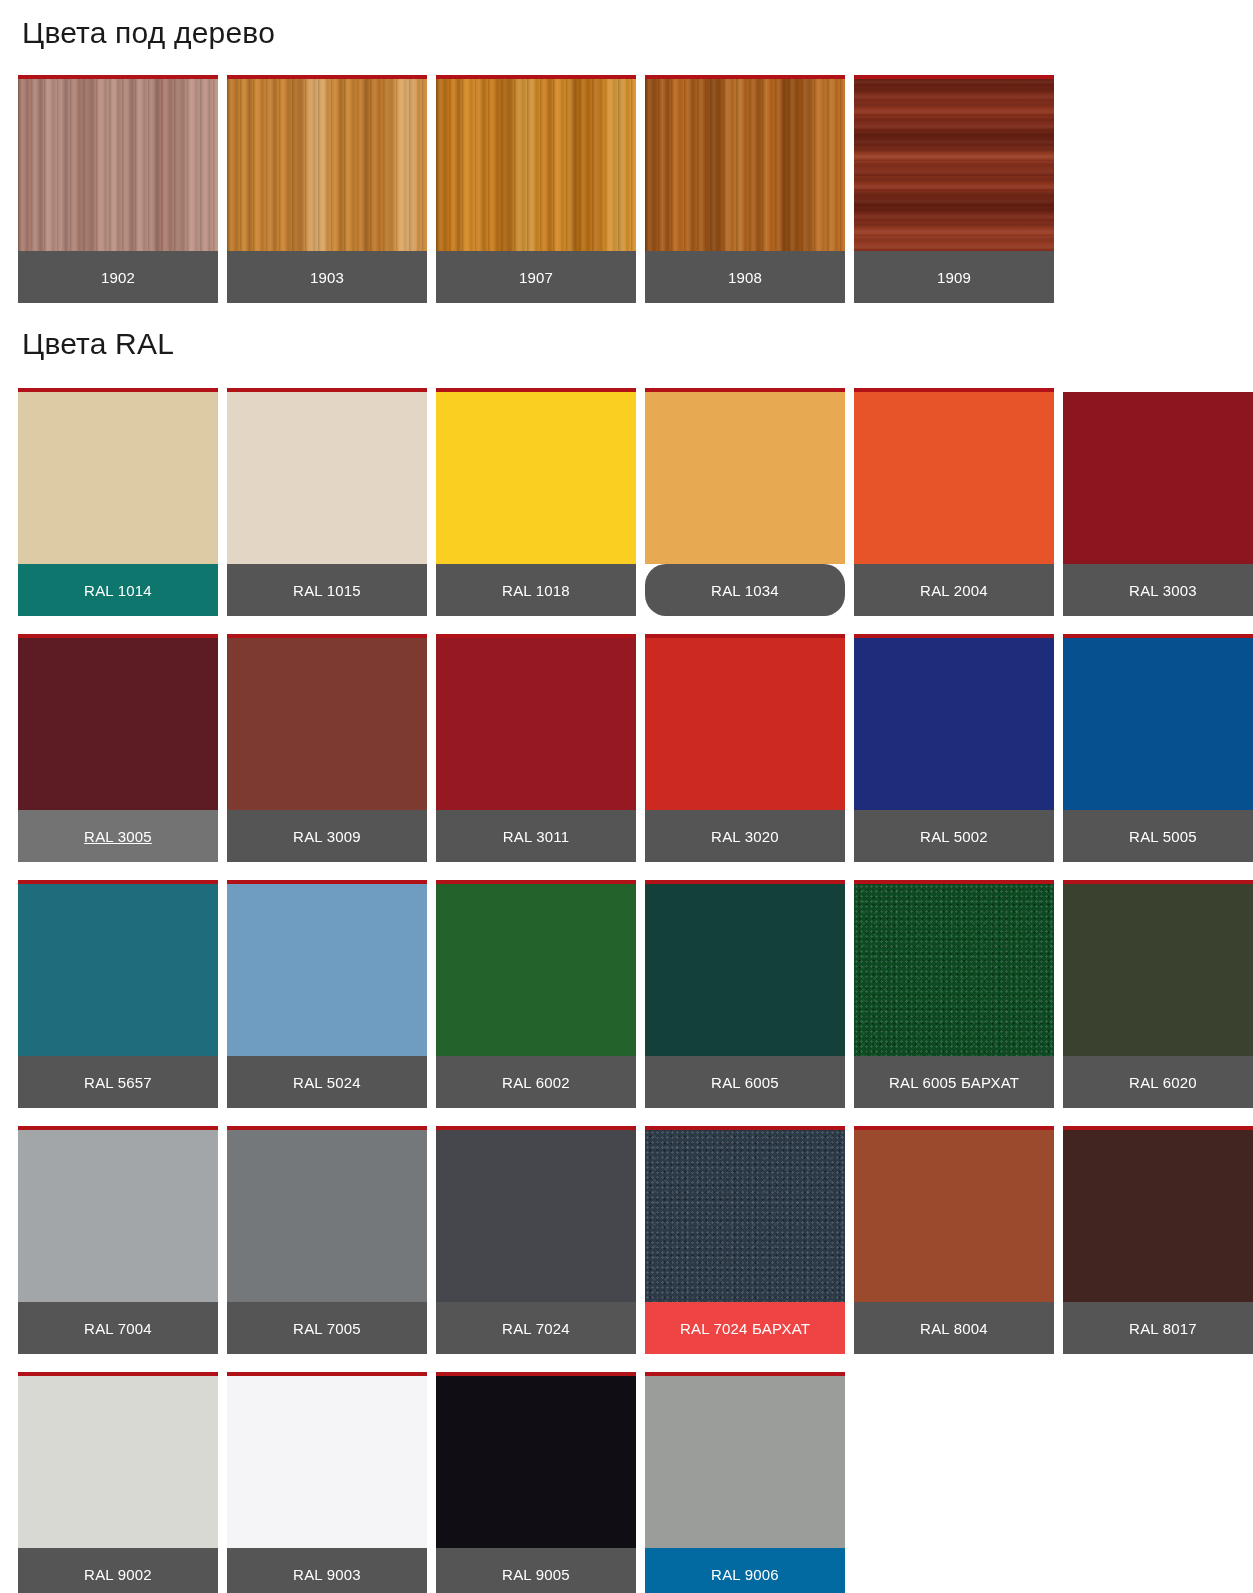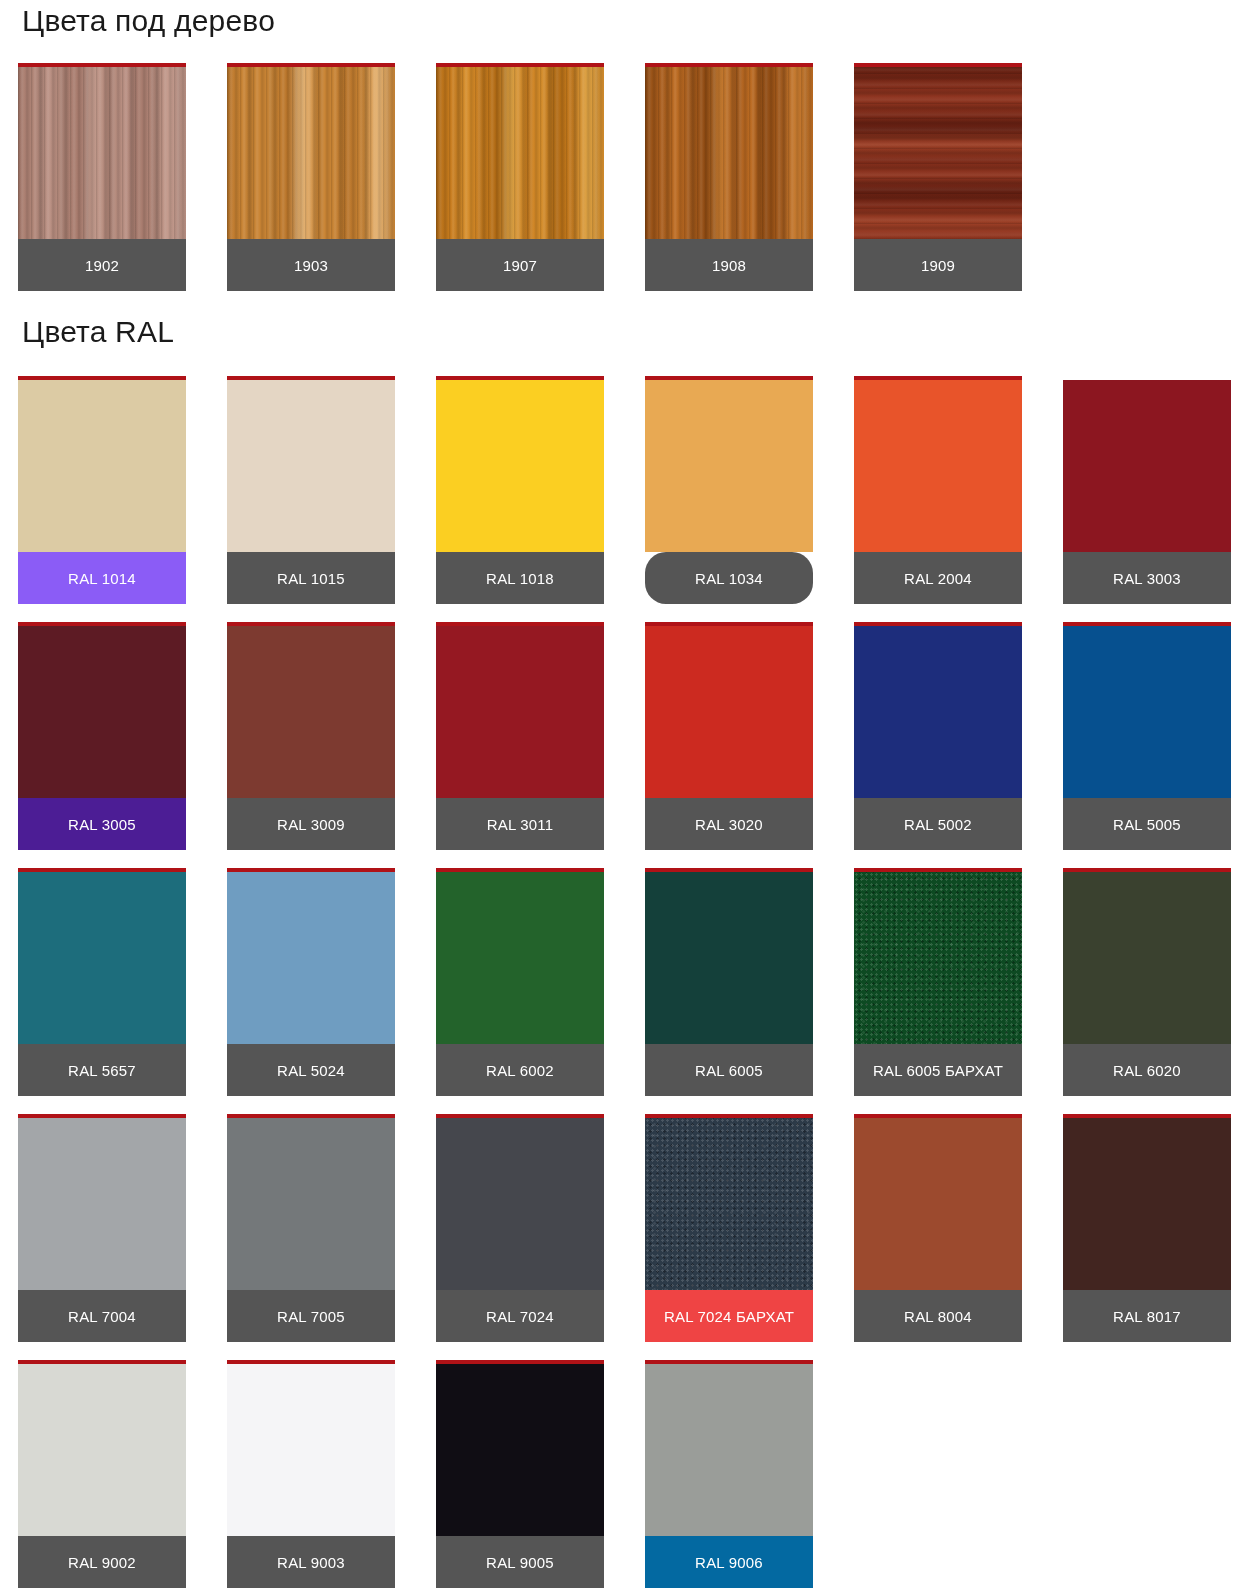--- a/index.html
+++ b/index.html
@@ -21,34 +21,34 @@
 
   .section-title {
     font-size: 30px;
     font-weight: 400;
     color: #1a1a1a;
     letter-spacing: 0.2px;
     line-height: 1.1;
     margin: 0;
     padding: 10px 0 0 4px;
   }
-  .section-wood .section-title { padding-top: 4px; }
+  .section-wood .section-title { padding-top: 16px; }
   .section-ral  .section-title { padding-top: 24px; }
 
   .swatch-grid {
     display: grid;
     grid-template-columns: repeat(6, 190px);
     column-gap: 19px;
     row-gap: 18px;
     margin-top: 28px;
   }
   .swatch-grid.wood-grid { margin-top: 26px; }
 
   .swatch-card {
-    width: 168px;
+    width: 200px;
     display: flex;
     flex-direction: column;
     background: #ffffff;
   }
   .swatch-topline {
     height: 4px;
     width: 100%;
     background: #b01217;
     flex: 0 0 auto;
   }
@@ -159,21 +159,21 @@
         </div>
       </div>
   </section>
 
   <section class="section-ral">
     <h2 class="section-title">Цвета RAL</h2>
     <div class="swatch-grid ral-grid" id="ral-grid">
         <div class="swatch-card">
           <div class="swatch-topline" style="background: rgb(176, 18, 23);"></div>
           <div class="swatch-color" style="background: rgb(220, 203, 164);"></div>
-          <div class="swatch-label" style="background: #8b5cf6; color: rgb(255, 255, 255);">RAL 1014</div>
+          <div class="swatch-label" style="background: #0f766e; color: rgb(255, 255, 255);">RAL 1014</div>
         </div>
         <div class="swatch-card">
           <div class="swatch-topline" style="background: rgb(176, 18, 23);"></div>
           <div class="swatch-color" style="background: rgb(228, 214, 196);"></div>
           <div class="swatch-label" style="background: rgb(85, 85, 85); color: rgb(255, 255, 255);">RAL 1015</div>
         </div>
         <div class="swatch-card">
           <div class="swatch-topline" style="background: rgb(176, 18, 23);"></div>
           <div class="swatch-color" style="background: rgb(251, 207, 34);"></div>
           <div class="swatch-label" style="background: rgb(85, 85, 85); color: rgb(255, 255, 255);">RAL 1018</div>
@@ -189,21 +189,21 @@
           <div class="swatch-label" style="background: rgb(85, 85, 85); color: rgb(255, 255, 255);">RAL 2004</div>
         </div>
         <div class="swatch-card">
           <div class="swatch-topline no-line"></div>
           <div class="swatch-color" style="background: rgb(140, 22, 32);"></div>
           <div class="swatch-label" style="background: rgb(85, 85, 85); color: rgb(255, 255, 255);">RAL 3003</div>
         </div>
         <div class="swatch-card">
           <div class="swatch-topline" style="background: rgb(176, 18, 23);"></div>
           <div class="swatch-color" style="background: rgb(93, 27, 36);"></div>
-          <div class="swatch-label" style="background: #4c1d95; color: rgb(255, 255, 255);">RAL 3005</div>
+          <div class="swatch-label" style="background: #737373; color: rgb(255, 255, 255); text-decoration: underline;">RAL 3005</div>
         </div>
         <div class="swatch-card">
           <div class="swatch-topline" style="background: rgb(176, 18, 23);"></div>
           <div class="swatch-color" style="background: rgb(125, 58, 48);"></div>
           <div class="swatch-label" style="background: rgb(85, 85, 85); color: rgb(255, 255, 255);">RAL 3009</div>
         </div>
         <div class="swatch-card">
           <div class="swatch-topline" style="background: rgb(176, 18, 23);"></div>
           <div class="swatch-color" style="background: rgb(149, 24, 34);"></div>
           <div class="swatch-label" style="background: rgb(85, 85, 85); color: rgb(255, 255, 255);">RAL 3011</div>

